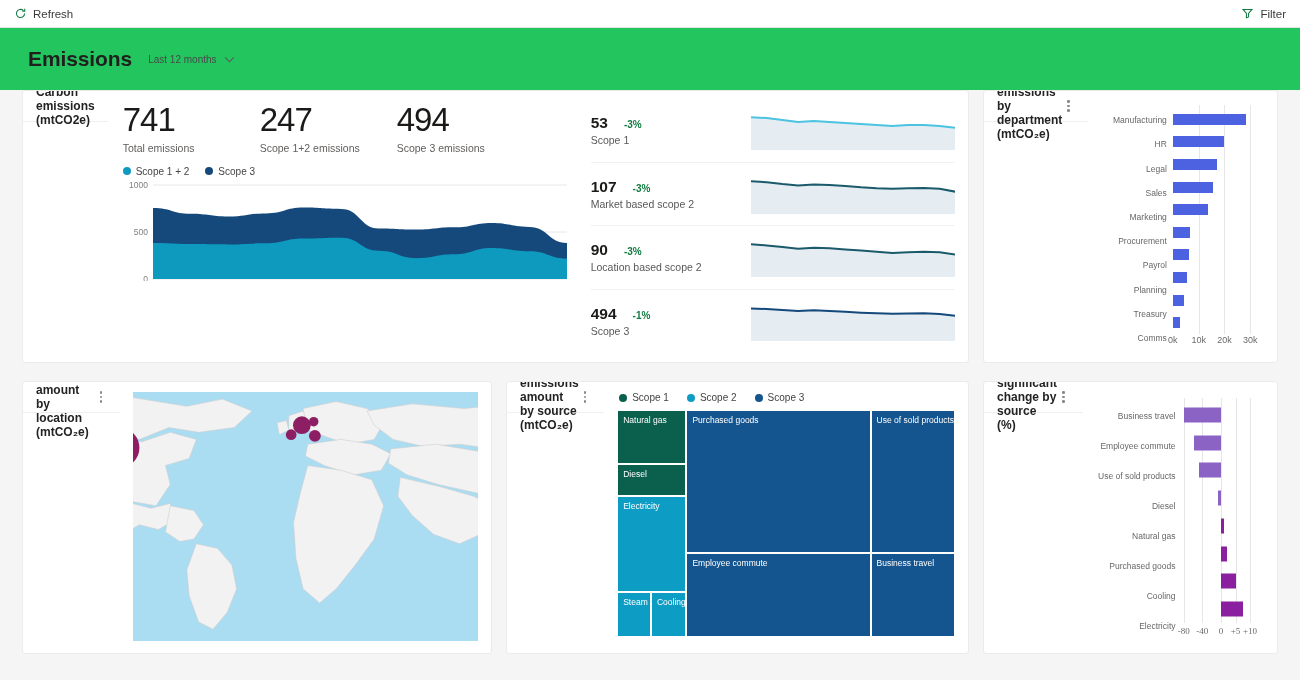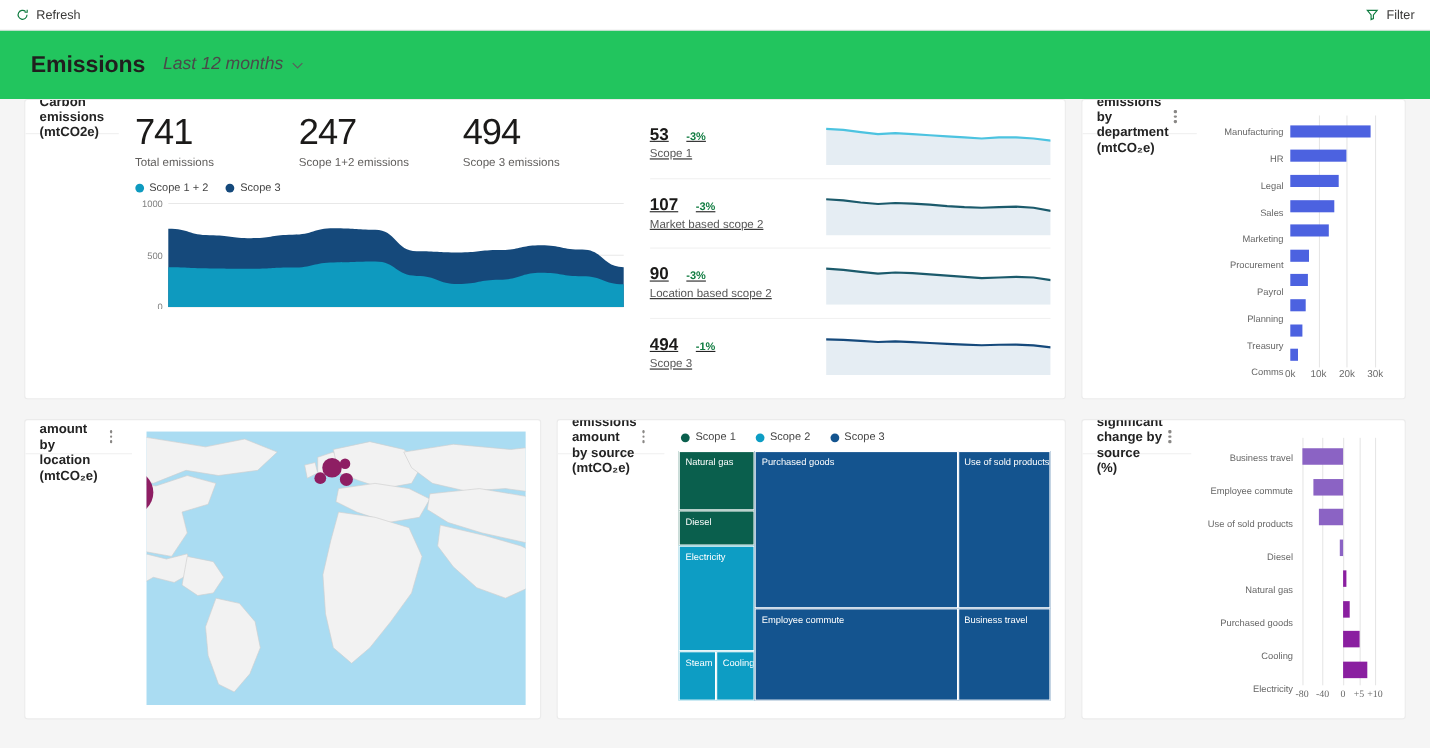--- a/index.html
+++ b/index.html
@@ -31,21 +31,21 @@
   .pagehead {
     background: #22c55e;
     height: 62px;
     display: flex; align-items: center; 
     padding: 0 28px;
     gap: 16px;
   }
   .pagetitle { font-size: 21px; font-weight: 600; letter-spacing: -.1px; color: #201f1e; }
   .period {
     display: flex; align-items: center; gap: 7px;
-    font-size: 16px; color: #4a4a4a; cursor: pointer; font-style: italic;
+    font-size: 10px; color: #4a4a4a; cursor: pointer;
   }
   .chev { width: 11px; height: 7px; display: block; color: #5c5c5c; }
 
   
   .board {
     padding: 0 22px;
     display: grid;
     grid-template-columns: 947px 1fr;
     grid-template-rows: 273px 273px;
     gap: 18px 14px;
@@ -67,39 +67,39 @@
   .card-title { font-size: 12px; font-weight: 600; color: #232323; }
   .kebab { display: flex; flex-direction: column; gap: 2px; cursor: pointer; padding: 4px 5px; }
   .kebab i { width: 2.5px; height: 2.5px; border-radius: 50%; background: #8a8886; display: block; }
   .card-body { flex: 1; position: relative; padding: 8px 13px 10px; }
 
   
   .emis-wrap { display: flex; height: 100%; }
   .emis-left { width: 462px; flex: 0 0 462px; padding-right: 12px; }
   .emis-right { flex: 1; display: flex; flex-direction: column; padding-left: 8px; }
 
-  .kpis { display: flex; gap: 12px; margin: 4px 0 0 2px; }
+  .kpis { display: flex; gap: 0; margin: 4px 0 0 2px; }
   .kpi { width: 137px; }
   .kpi-val { font-size: 33px; font-weight: 400; line-height: 1.05; letter-spacing: -1px; color: #1b1a19; }
   .kpi-lbl { font-size: 10.5px; color: #605e5c; margin-top: 4px; }
 
   .legend { display: flex; gap: 16px; margin: 12px 0 2px 2px; }
   .leg { display: flex; align-items: center; gap: 5px; font-size: 10px; color: #444; }
   .dot { width: 8px; height: 8px; border-radius: 50%; display: block; }
 
   .area-chart { position: relative; height: 118px; margin-top: 4px; }
   .area-chart svg { display: block; }
   .ytick { font-size: 8.5px; fill: #808080; }
   .xlabels { display: flex; margin-left: 32px; margin-top: 3px; }
   .xlabels span { flex: 1; text-align: center; font-size: 9px; color: #777; }
 
   
   .spark-row {
     flex: 1; display: flex; align-items: center;
-    border-bottom: 1px solid #f1f1f1; padding: 2px 0; text-decoration: underline;
+    border-bottom: 1px solid #f1f1f1; padding: 2px 0;
   }
   .spark-row:last-child { border-bottom: none; }
   .spark-meta { width: 160px; flex: 0 0 160px; }
   .spark-topline { display: flex; align-items: baseline; gap: 16px; }
   .spark-val { font-size: 15.5px; font-weight: 600; color: #1b1a19; }
   .spark-delta { font-size: 10px; font-weight: 600; color: #107c41; }
   .spark-name { font-size: 10.5px; color: #585858; margin-top: 2px; }
   .spark-graph { flex: 1; height: 40px; }
   .spark-graph svg { display: block; width: 100%; height: 100%; }
 

